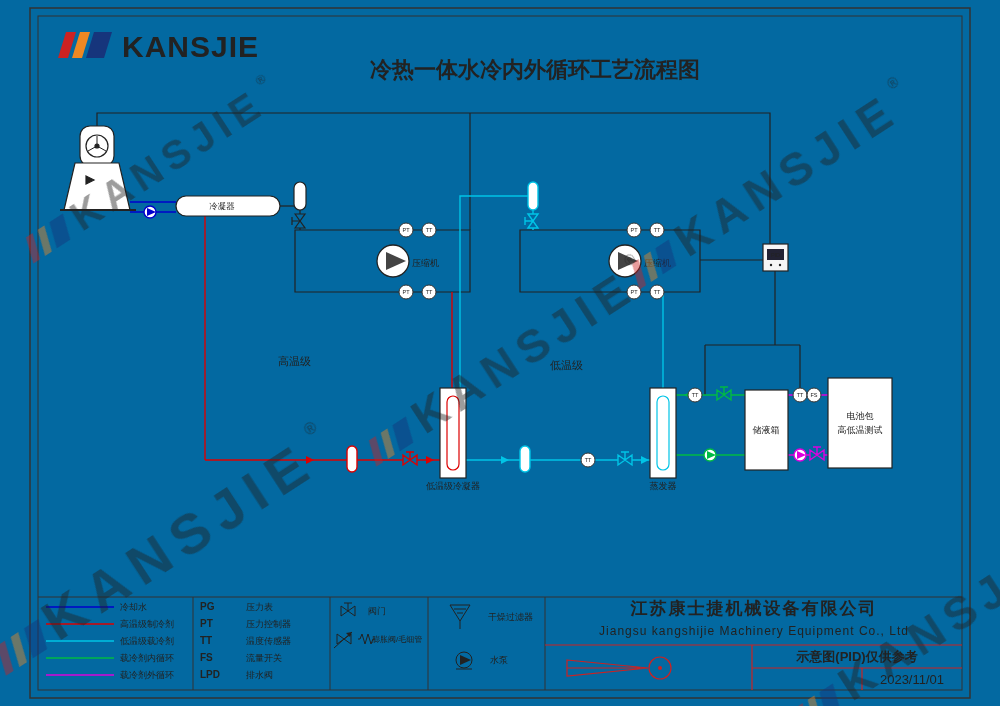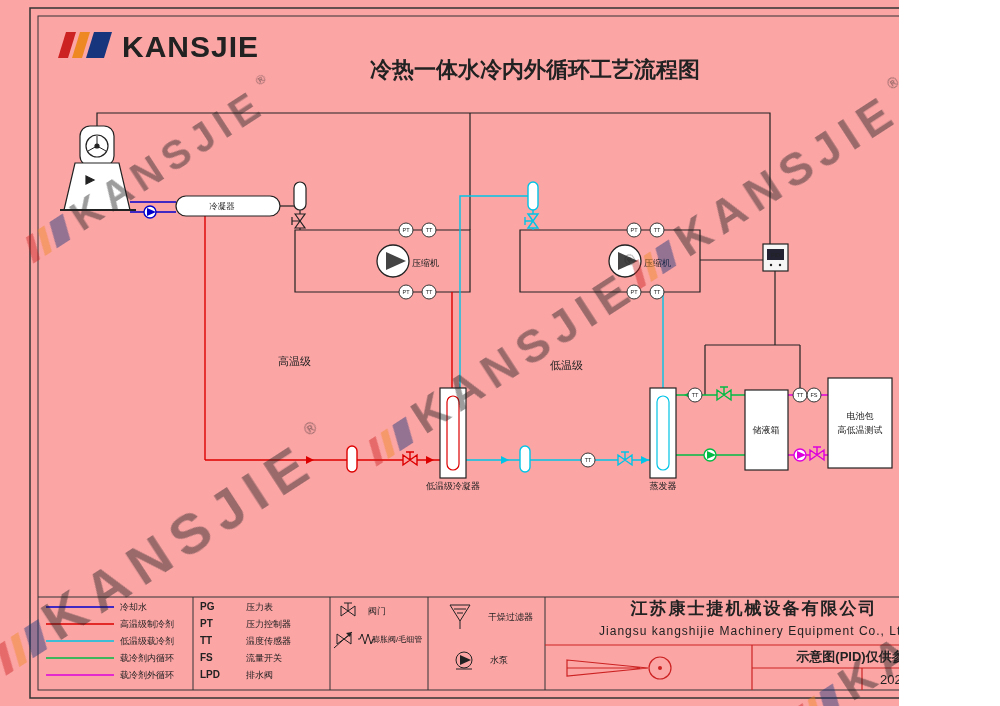--- a/index.html
+++ b/index.html
@@ -1,16 +1,16 @@
 <!DOCTYPE html>
 <html><head>
 <meta charset="utf-8">
 <style>
   html,body{margin:0;padding:0;background:#ffffff;}
-  .page{position:relative;width:899px;height:706px;background:#fca5a5;overflow:hidden;
+  .page{position:relative;width:1000px;height:706px;background:#0369a1;overflow:hidden;
         font-family:"Liberation Sans",sans-serif;}
   svg{position:absolute;left:0;top:0;}
   svg text{font-family:"Liberation Sans",sans-serif;fill:#222;}
   .serif{font-family:"Liberation Serif",serif;font-weight:bold;}
   .wm text{font-weight:bold;}
 </style>
 </head>
 <body>
 
 <div class="page">

